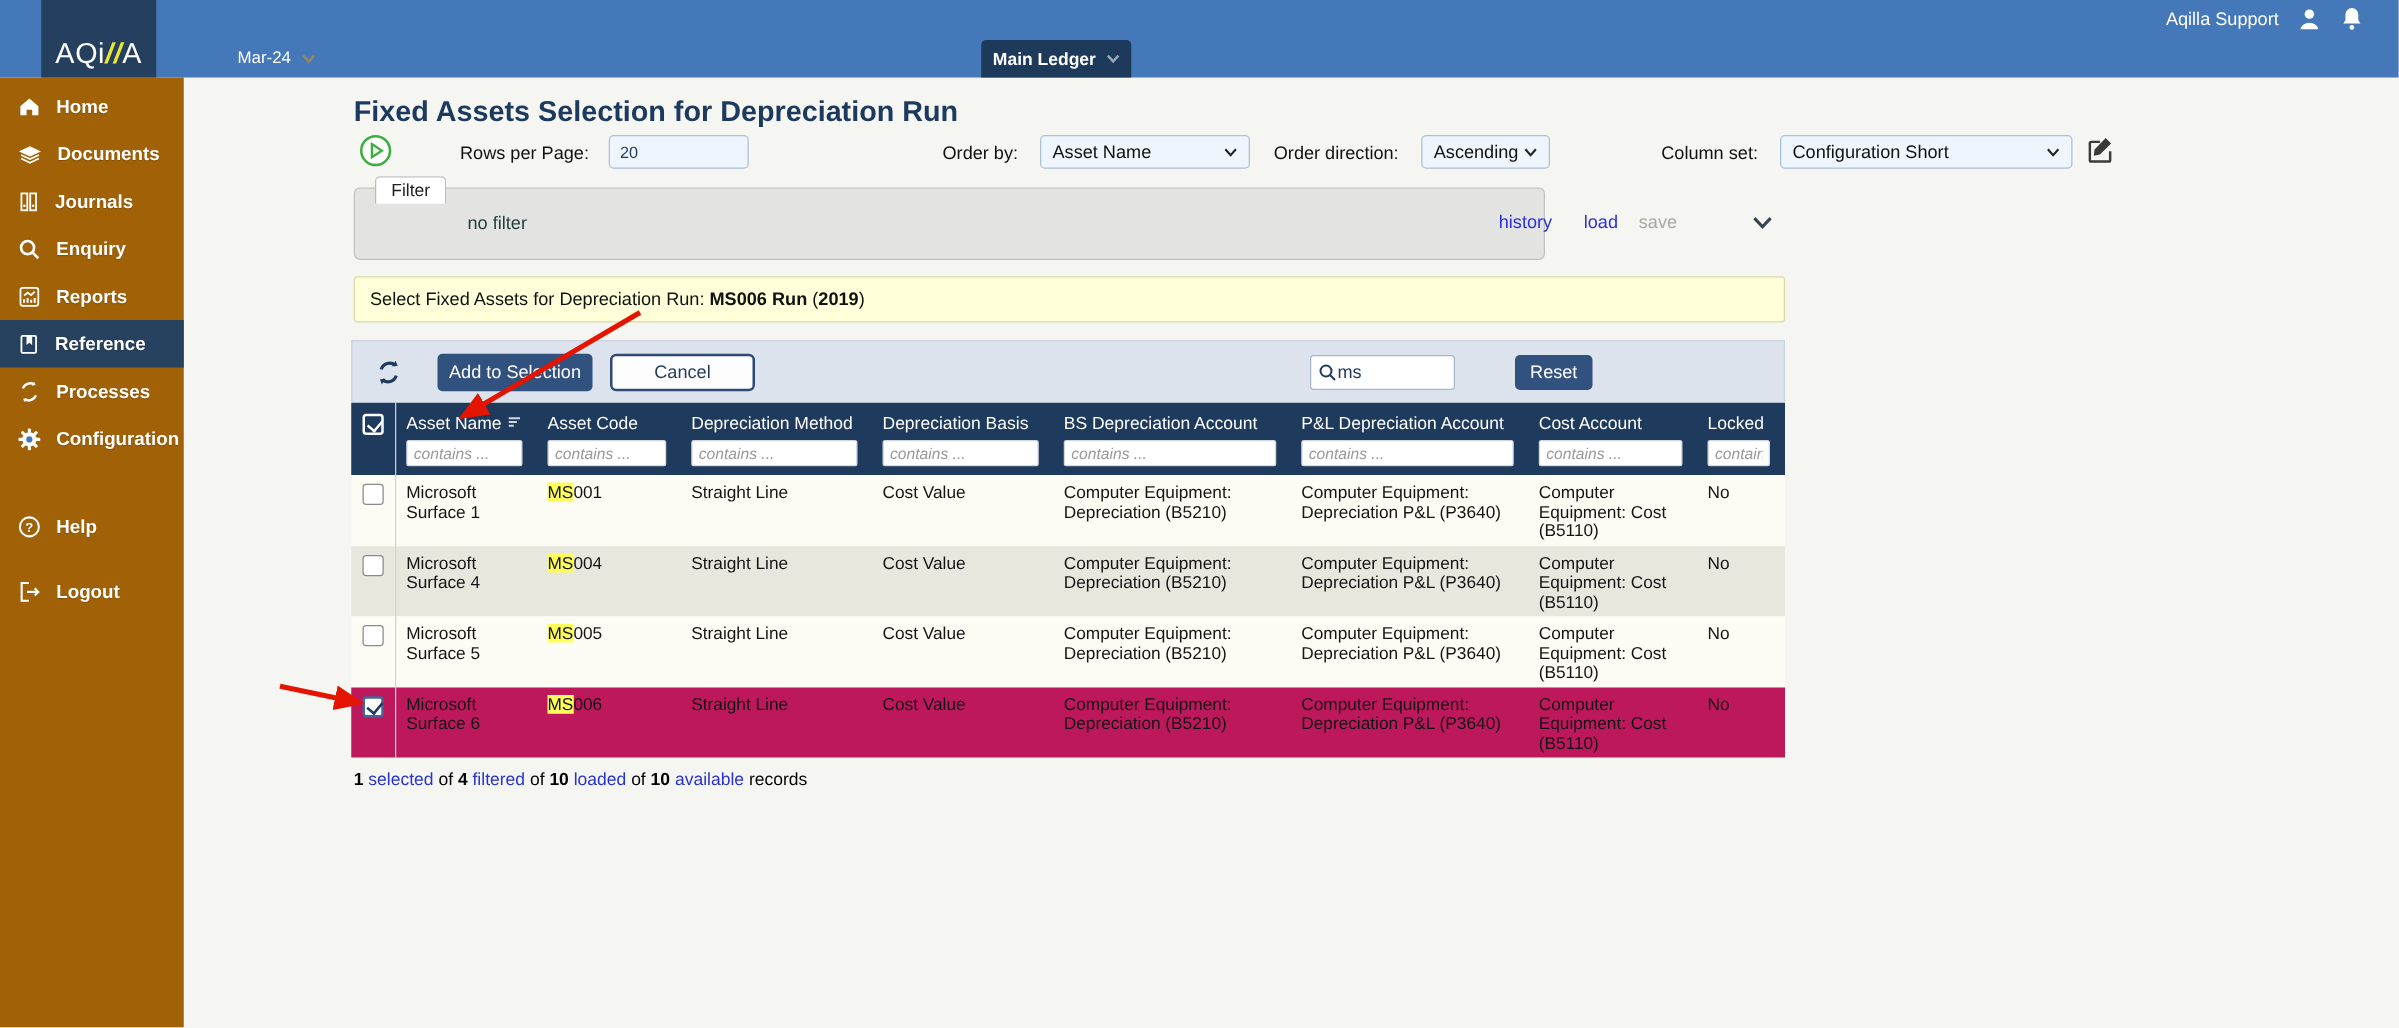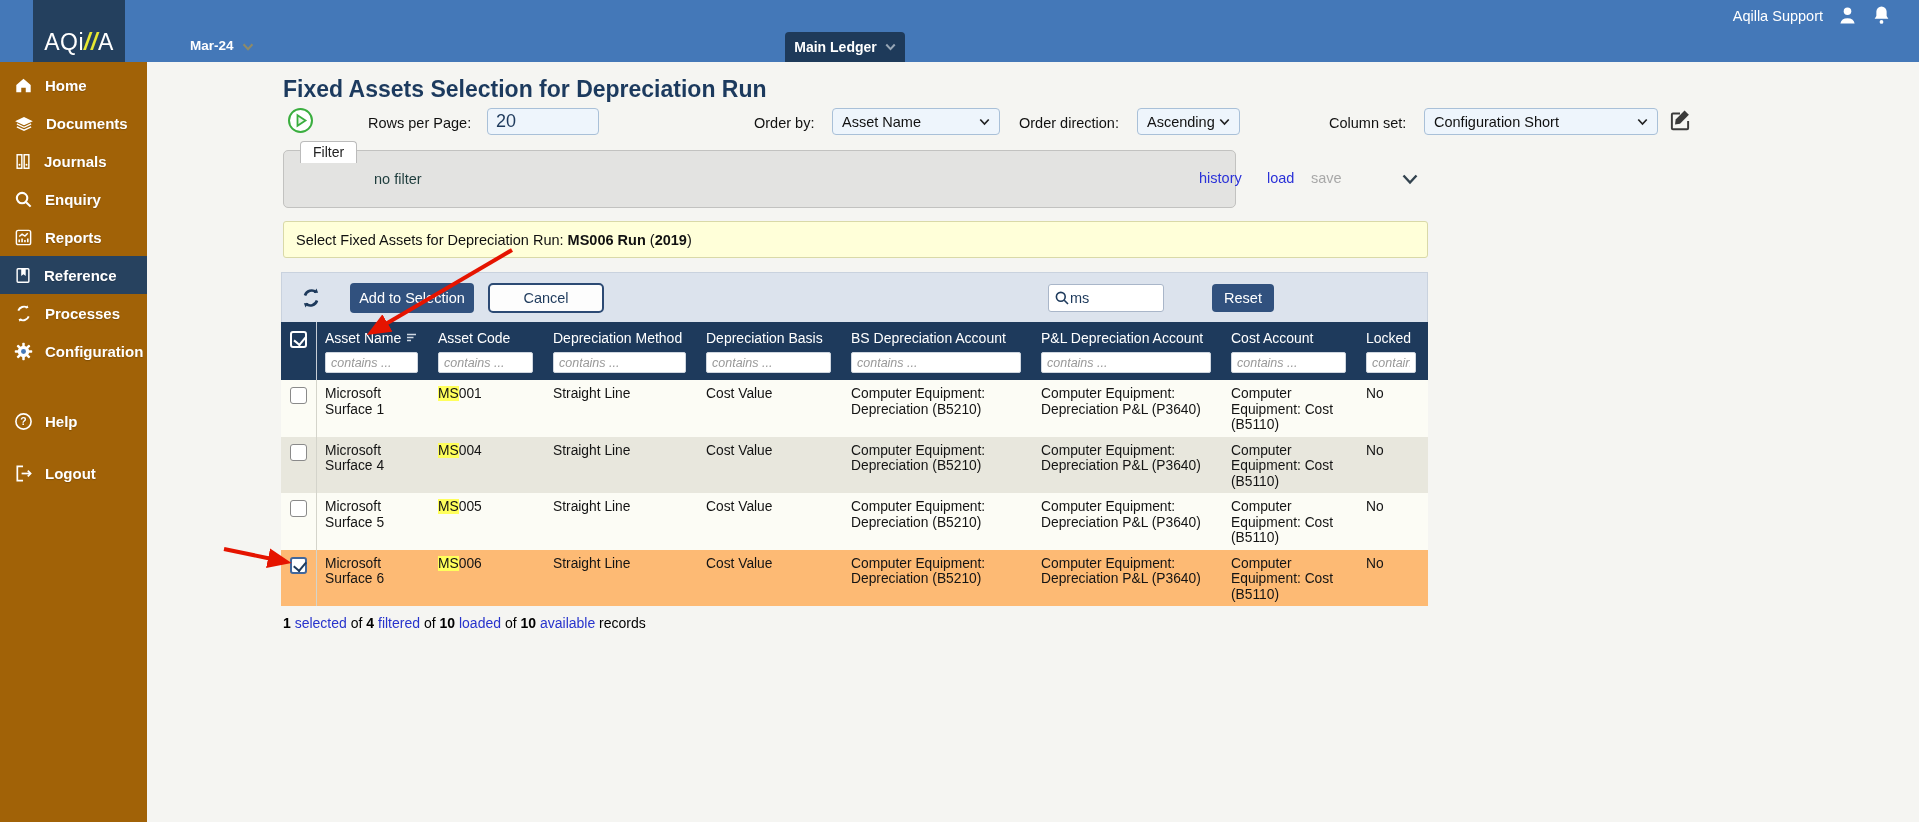--- a/index.html
+++ b/index.html
@@ -7,21 +7,21 @@
   body { font-family:"Liberation Sans", sans-serif; background:#f5f5f2; overflow:hidden; position:relative; }
 
   
   .topbar { position:absolute; left:0; top:0; width:1919px; height:62px; background:#4478b8; z-index:5; }
   .logo-box { position:absolute; left:33px; top:0; width:92px; height:62px; background:#24405e; color:#fff;
               display:flex; align-items:flex-end; justify-content:center; padding-bottom:6px;
               font-size:23px; letter-spacing:.5px; }
   .logo-box .slash { color:#e8e832; font-style:italic; font-weight:bold; }
   .company { position:absolute; left:190px; top:2px; color:#fff; font-size:26px; font-weight:bold; text-shadow:0 1px 2px rgba(0,0,0,.25); }
   .company .chev, .period .chev { display:inline-block; margin-left:8px; vertical-align:middle; }
-  .period { position:absolute; left:190px; top:38px; color:#fff; font-size:13.5px; font-weight:bold; }
+  .period { position:absolute; left:190px; top:38px; color:#fff; font-size:13.5px; font-weight:normal; }
   .ledger-tab { position:absolute; left:785px; top:32px; width:120px; height:30px; background:#1e3a5a;
                 border-radius:4px 4px 0 0; color:#fff; font-size:14px; font-weight:bold;
                 display:flex; align-items:center; justify-content:center; gap:8px; }
   .topbar-right { position:absolute; right:28px; top:5px; display:flex; align-items:center; gap:14px; color:#fff; }
   .user-name { font-size:14.5px; }
 
   
   .sidebar { position:absolute; left:0; top:62px; width:147px; height:760px; background:#a16207; z-index:4; }
   .nav-list { padding-top:4px; }
   .nav-item { height:38px; display:flex; align-items:center; gap:12px; padding-left:14px; color:#fff;
@@ -32,21 +32,21 @@
   .nav-footer .nav-item { margin-bottom:14px; }
 
   
   .main { position:absolute; left:147px; top:62px; width:1772px; height:760px; background:#f5f5f2; }
   .page-title { position:absolute; left:136px; top:14px; font-size:23px; font-weight:bold; color:#1c3a5e; }
 
   
   .ctl-label { position:absolute; top:53px; font-size:14.5px; color:#111; }
   .play-btn { position:absolute; left:140px; top:45px; width:27px; height:27px; cursor:pointer; }
   .txt-input { position:absolute; top:46px; height:27px; background:#eef5fc; border:1px solid #a9c0d8; border-radius:4px;
-               color:#1e3a5c; font-size:18px; padding:0 8px; font-family:"Liberation Sans",sans-serif; }
+               color:#1e3a5c; font-size:13px; padding:0 8px; font-family:"Liberation Sans",sans-serif; }
   .sel { position:absolute; top:46px; height:27px; background:#eef5fc; border:1px solid #a9c0d8; border-radius:4px;
          display:flex; align-items:center; justify-content:space-between; padding:0 9px; font-size:14.5px; color:#111; cursor:pointer; }
   .edit-icon { position:absolute; left:1520px; top:45px; width:26px; height:26px; cursor:pointer; }
 
   
   .filter-panel { position:absolute; left:136px; top:88px; width:953px; height:58px; background:#e3e3e1;
                   border:1px solid #c2c2c0; border-radius:5px; }
   .filter-tab { position:absolute; left:16px; top:-10px; background:#fff; border:1px solid #bbb; border-bottom:none;
                 border-radius:4px 4px 0 0; padding:2px 12px 3px; font-size:14px; color:#222; }
   .filter-status { position:absolute; left:90px; top:20px; font-size:14.5px; color:#1f3d3d; }
@@ -80,21 +80,21 @@
   .th .lbl { display:flex; align-items:center; gap:5px; white-space:nowrap; overflow:hidden; }
   .th input { margin-top:6px; height:21px; width:calc(100% - 4px); border:1px solid #cfd6df; border-radius:2px;
               font-style:italic; font-size:12.5px; color:#777; padding:0 5px; font-family:"Liberation Sans",sans-serif; }
   .th input::placeholder { color:#999; font-style:italic; }
   .th-check { grid-row:1 / span 2; display:flex; justify-content:center; padding-top:9px; border-right:1px solid rgba(255,255,255,.75); }
   .trow { min-height:56px; font-size:13.8px; color:#141414; }
   .trow .td { padding:6px 6px 4px 8px; line-height:15.5px; }
   .trow .td-check { display:flex; justify-content:center; padding-top:7px; border-right:1px solid #d4d4cb; }
   .row-light { background:#fcfcf5; }
   .row-alt { background:#e8e7dd; }
-  .row-selected { background:#fdba74; }
+  .row-selected { background:#be185d; }
   .hl { background:#ffff5c; }
 
   
   .cb { width:17px; height:17px; border-radius:3px; background:#fff; border:1px solid #8a8a8a; position:relative; cursor:pointer; }
   .cb.checked { border:2px solid #41679c; }
   .cb.checked::after { content:''; position:absolute; left:4px; top:0.5px; width:6px; height:10px;
                        border:solid #1e3a5c; border-width:0 2.5px 2.5px 0; transform:rotate(40deg); }
   .cb.hdr { background:transparent; border:2px solid #fff; }
   .cb.hdr::after { content:''; position:absolute; left:3.5px; top:0.5px; width:6px; height:9px;
                    border:solid #fff; border-width:0 2.5px 2.5px 0; transform:rotate(40deg); }

